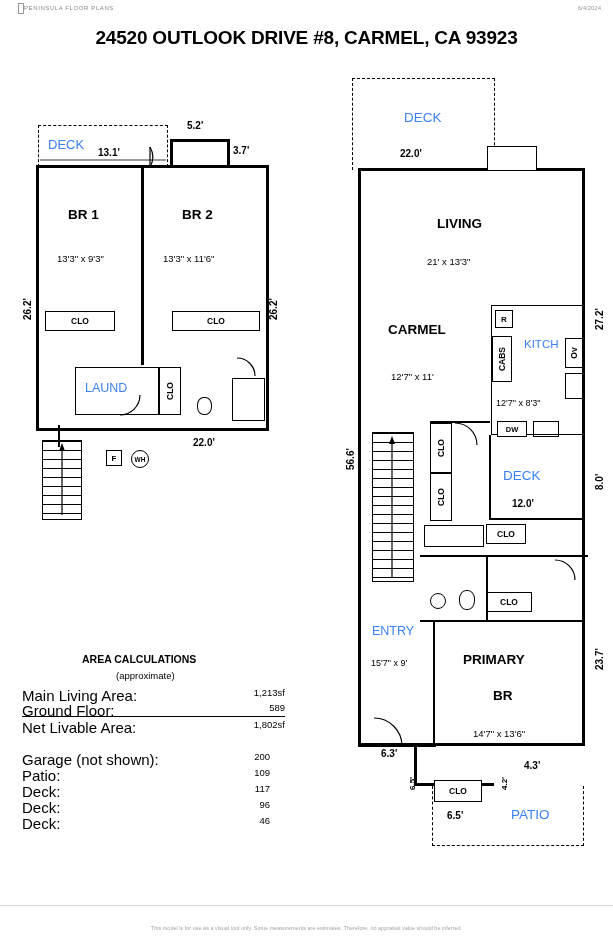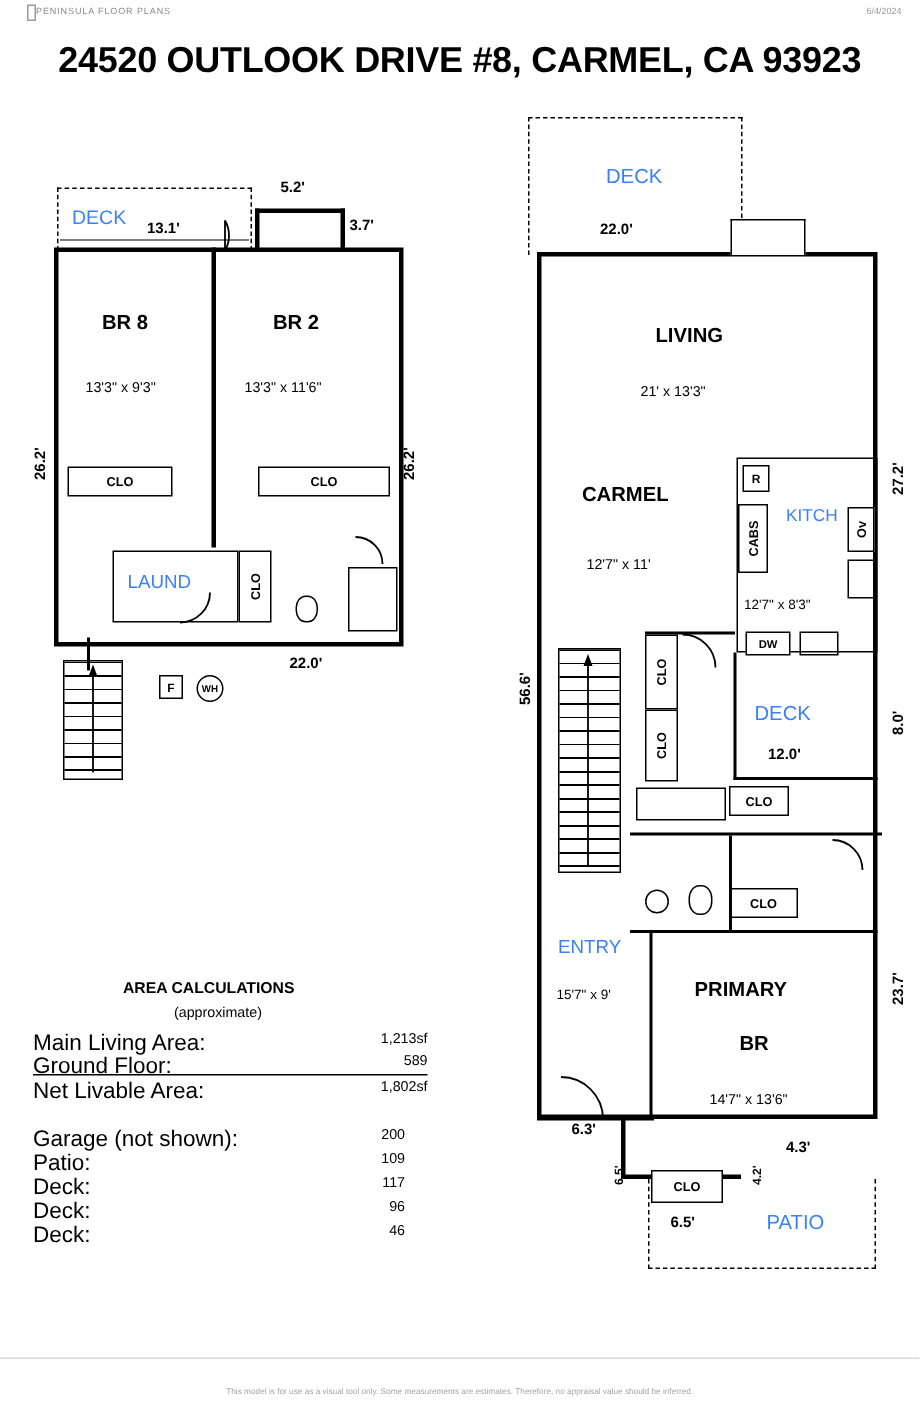--- a/index.html
+++ b/index.html
@@ -45,21 +45,21 @@
     top: 5px; right: 12px;
     font-size: 6px;
     color: #9a9a9a;
   }
   .title {
     position: absolute;
     top: 27px;
     left: 0;
     width: 613px;
     text-align: center;
-    font-size: 24px;
+    font-size: 19px;
     font-weight: bold;
     letter-spacing: -0.2px;
     color: #000;
     white-space: nowrap;
   }
   
   .footer-rule {
     position: absolute;
     left: 0; top: 905px;
     width: 613px; height: 1px;
@@ -253,21 +253,21 @@
   <div class="room-outline" style="left:36px; top:165px; width:233px; height:266px;"></div>
 
   <div class="wall" style="left:170px; top:139px; width:60px; height:3px;"></div>
   <div class="wall" style="left:170px; top:139px; width:3px; height:28px;"></div>
   <div class="wall" style="left:227px; top:139px; width:3px; height:28px;"></div>
   <div class="lbl-ext" style="left:187px; top:120px;">5.2'</div>
   <div class="lbl-ext" style="left:233px; top:145px;">3.7'</div>
 
   <div class="wall" style="left:141px; top:165px; width:3px; height:200px;"></div>
 
-  <div class="lbl-room" style="left:68px; top:207px;">BR 8</div>
+  <div class="lbl-room" style="left:68px; top:207px;">BR 1</div>
   <div class="lbl-dim" style="left:57px; top:253px;">13'3" x 9'3"</div>
 
   <div class="lbl-room" style="left:182px; top:207px;">BR 2</div>
   <div class="lbl-dim" style="left:163px; top:253px;">13'3" x 11'6"</div>
 
   <div class="closet" style="left:45px; top:311px; width:70px; height:20px;">CLO</div>
   <div class="closet" style="left:172px; top:311px; width:88px; height:20px;">CLO</div>
 
   <div class="thin-outline" style="left:75px; top:367px; width:84px; height:48px;"></div>
   <div class="lbl-room-sm" style="left:85px; top:381px; font-size:12.5px;">LAUND</div>

